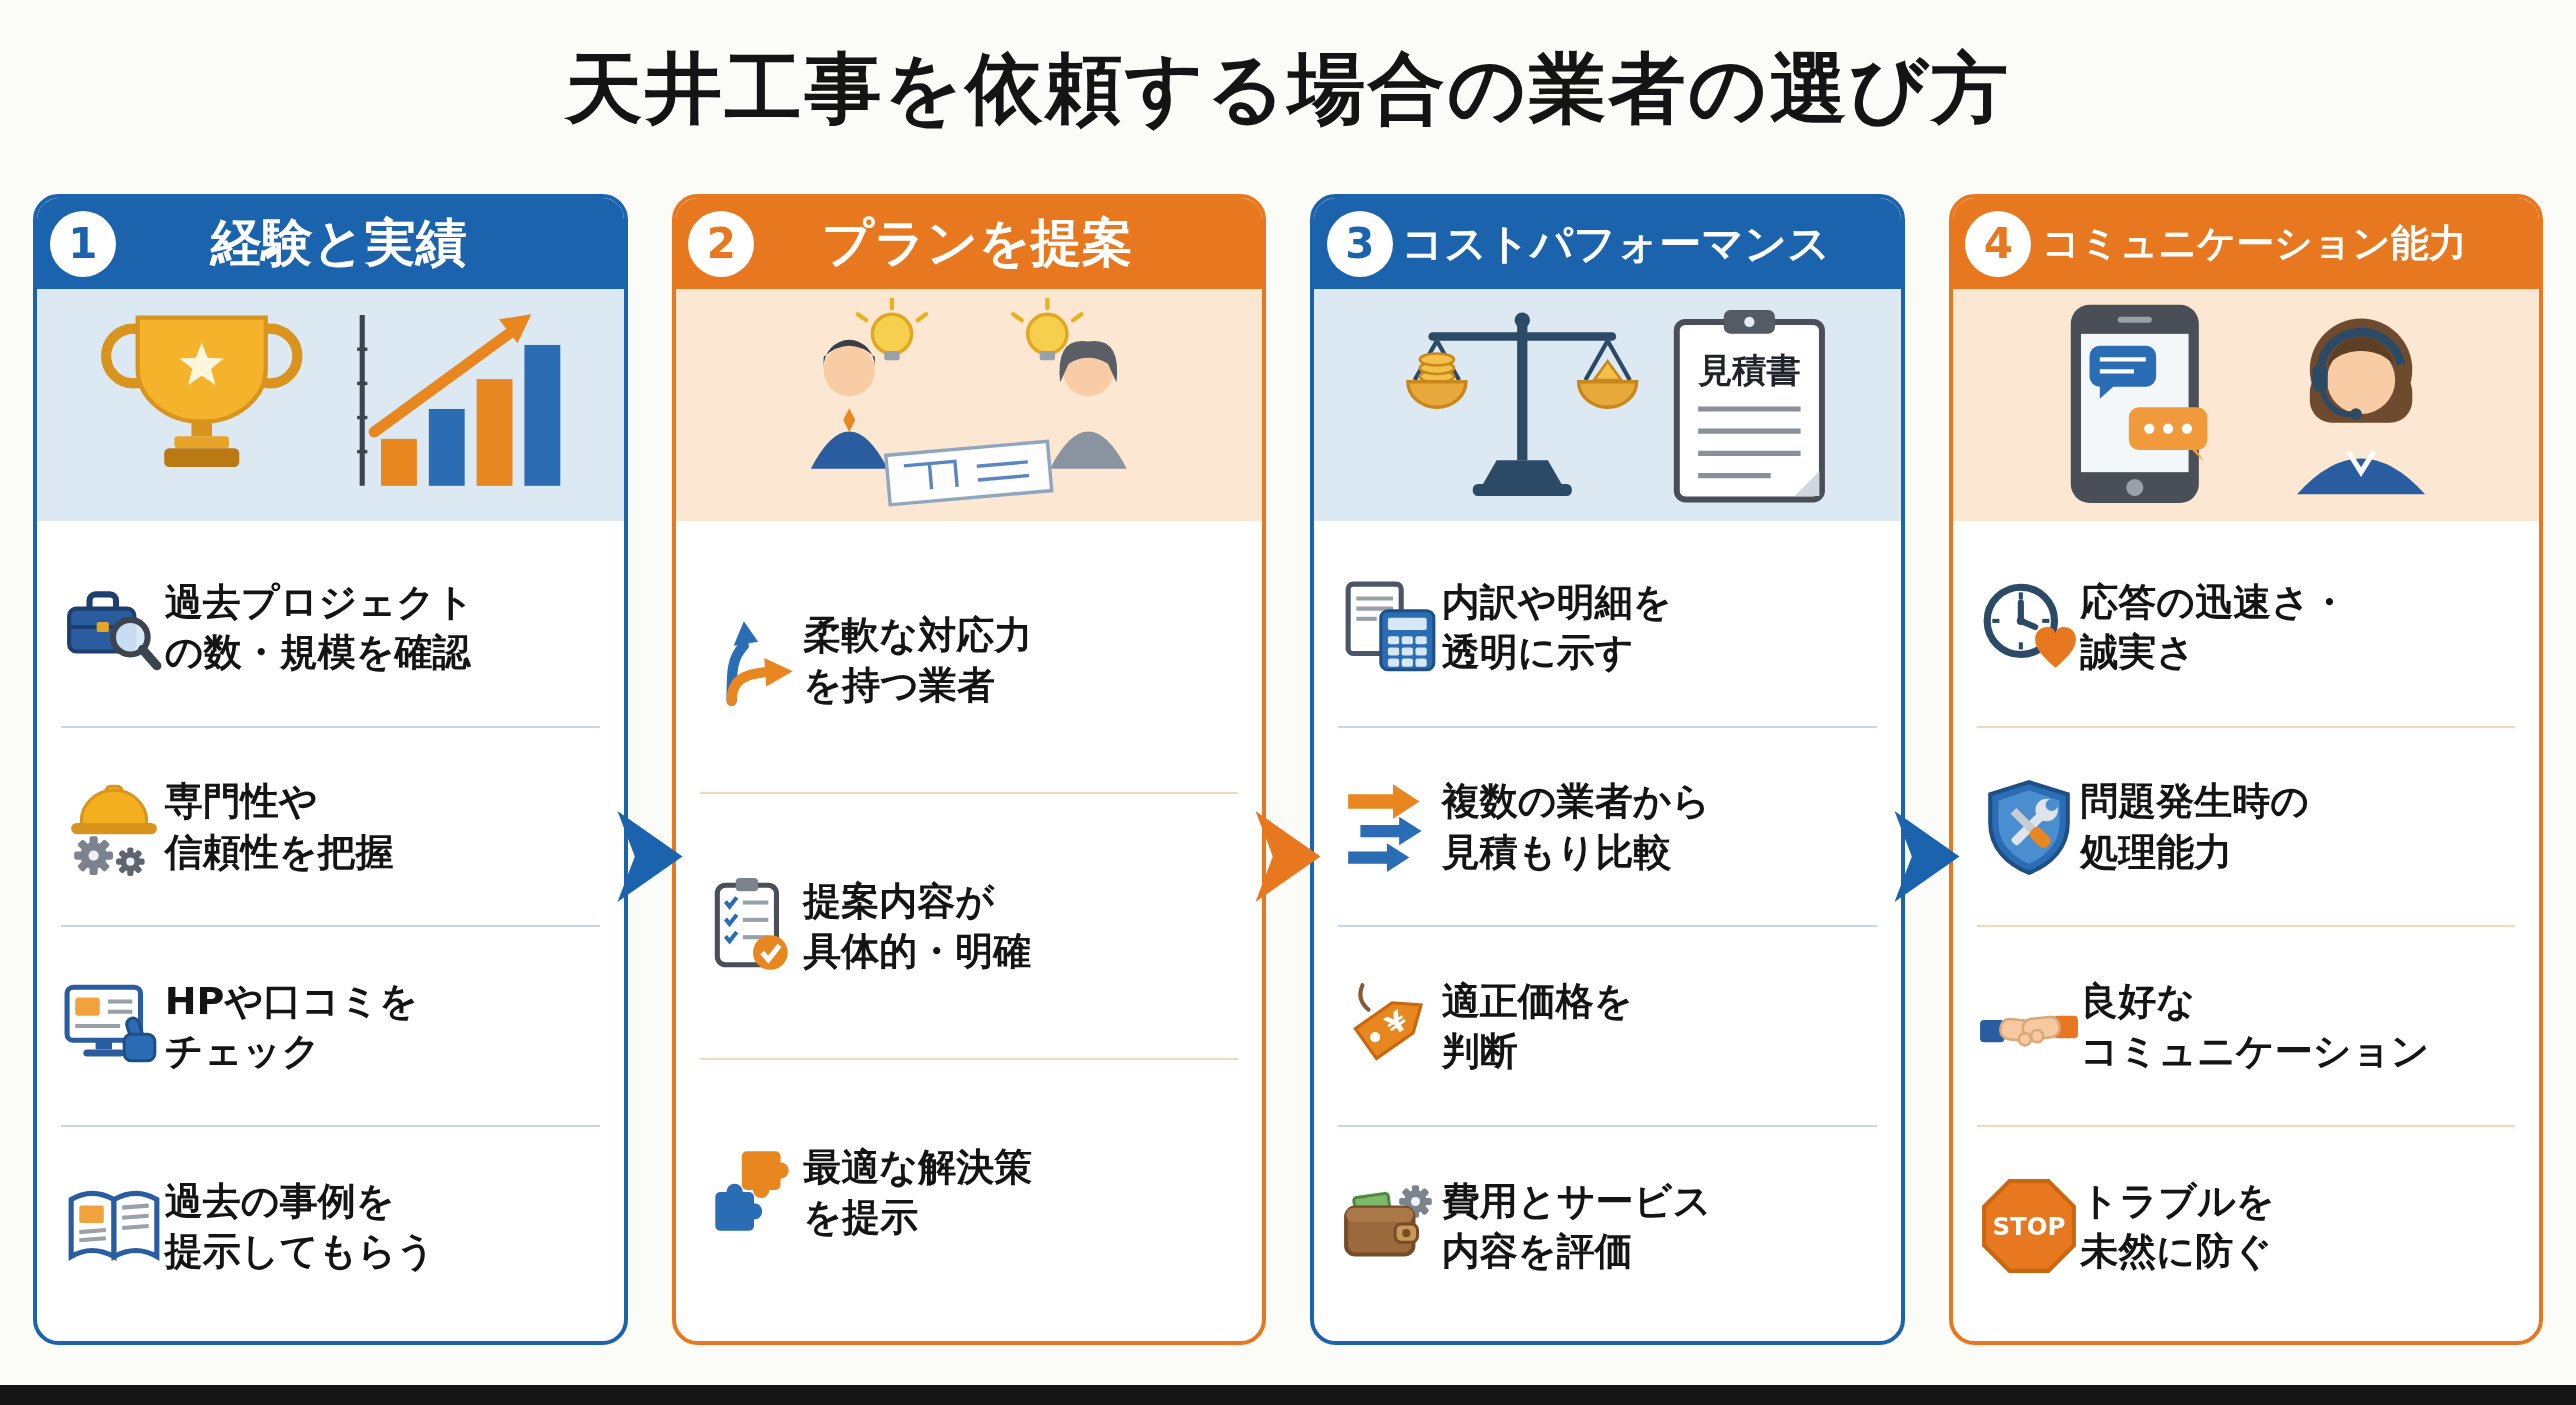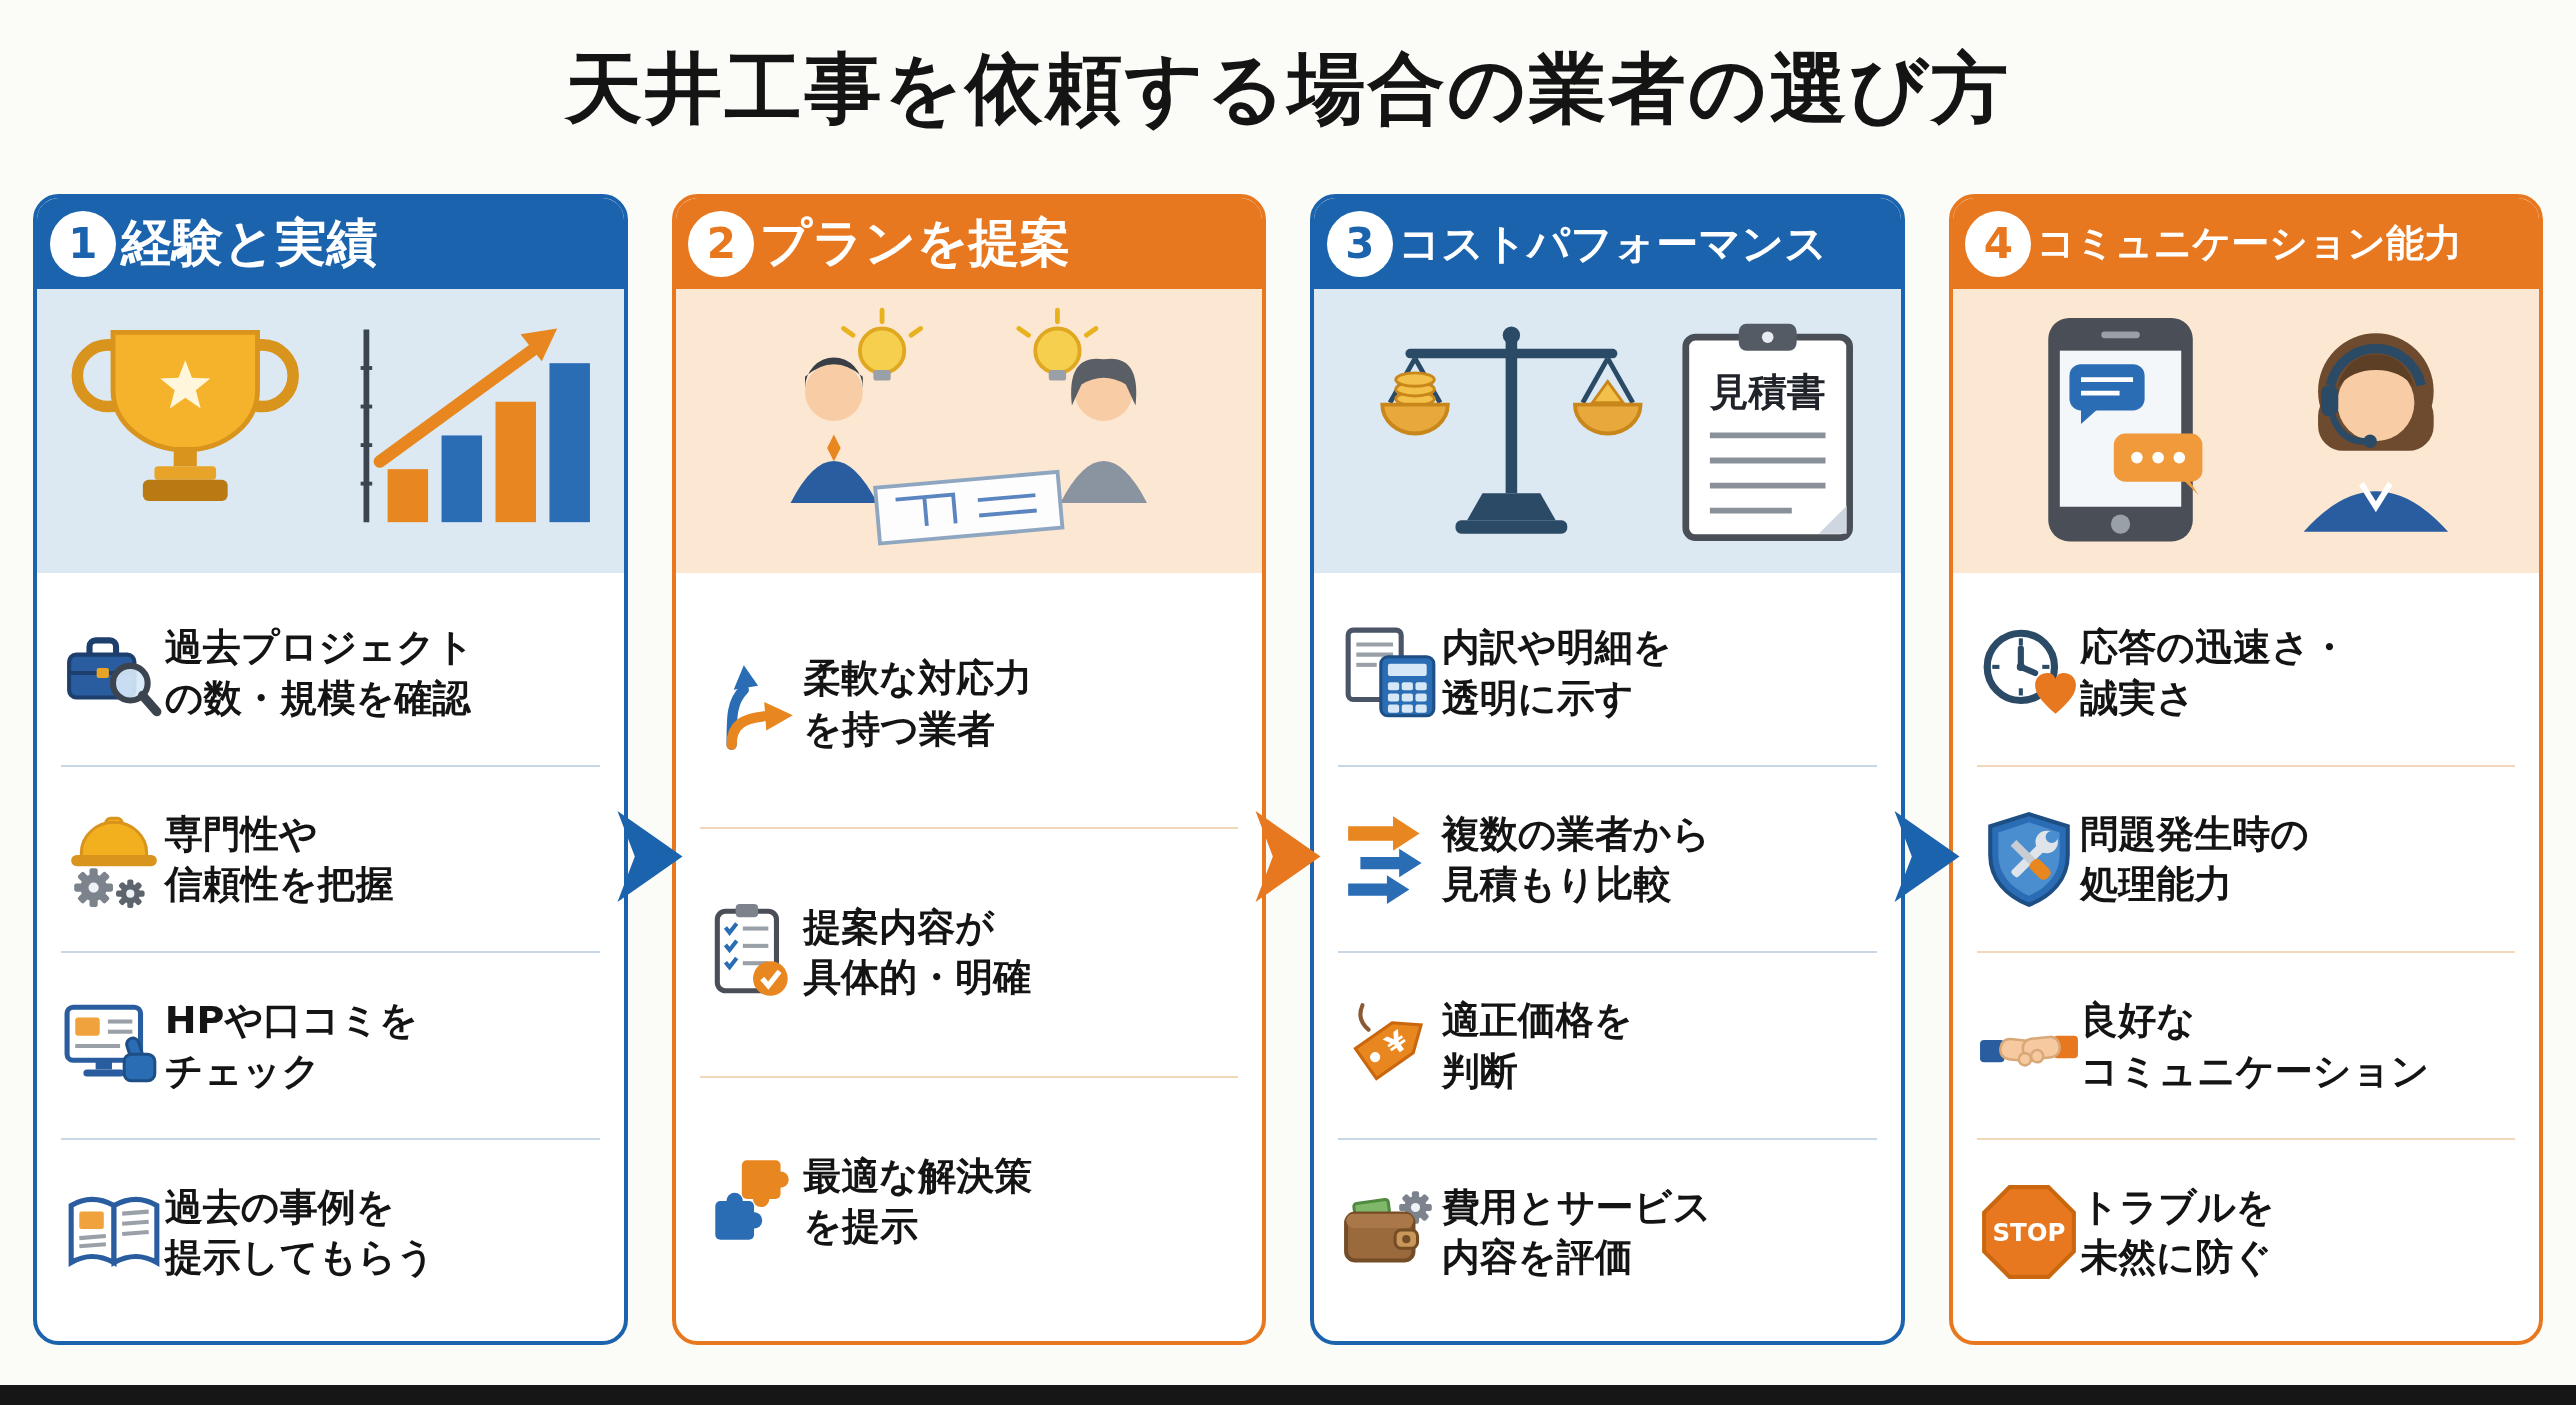--- a/index.html
+++ b/index.html
@@ -46,29 +46,29 @@
   .badge {
     width: 66px; height: 66px; flex: none;
     border-radius: 50%; background: #ffffff;
     display: flex; align-items: center; justify-content: center;
     font-size: 42px; font-weight: 700;
   }
   .blue   .badge { color: var(--blue, #1c63ad); }
   .orange .badge { color: var(--orange, #e8781f); }
   .badge-spacer { width: 49px; flex: none; }
   .col-title {
-    flex: 1; 
+    flex: 1; text-align: center;
     color: #ffffff; font-weight: 700; font-size: 51px;
     white-space: nowrap;
   }
   .col-3 .col-title { font-size: 42px; }
   .col-4 .col-title { font-size: 38px; }
 
   .illustration {
-    height: 284px; flex: none;
+    height: 232px; flex: none;
     display: flex; align-items: center; justify-content: center;
   }
   .blue   .illustration { background: var(--blue_light, #dce9f3); }
   .orange .illustration { background: var(--orange_light, #fce8d2); }
   .illustration svg { width: 92%; height: 92%; }
 
   .items {
     flex: 1;
     display: flex; flex-direction: column;
     padding: 7.3px 24px 14.6px;

